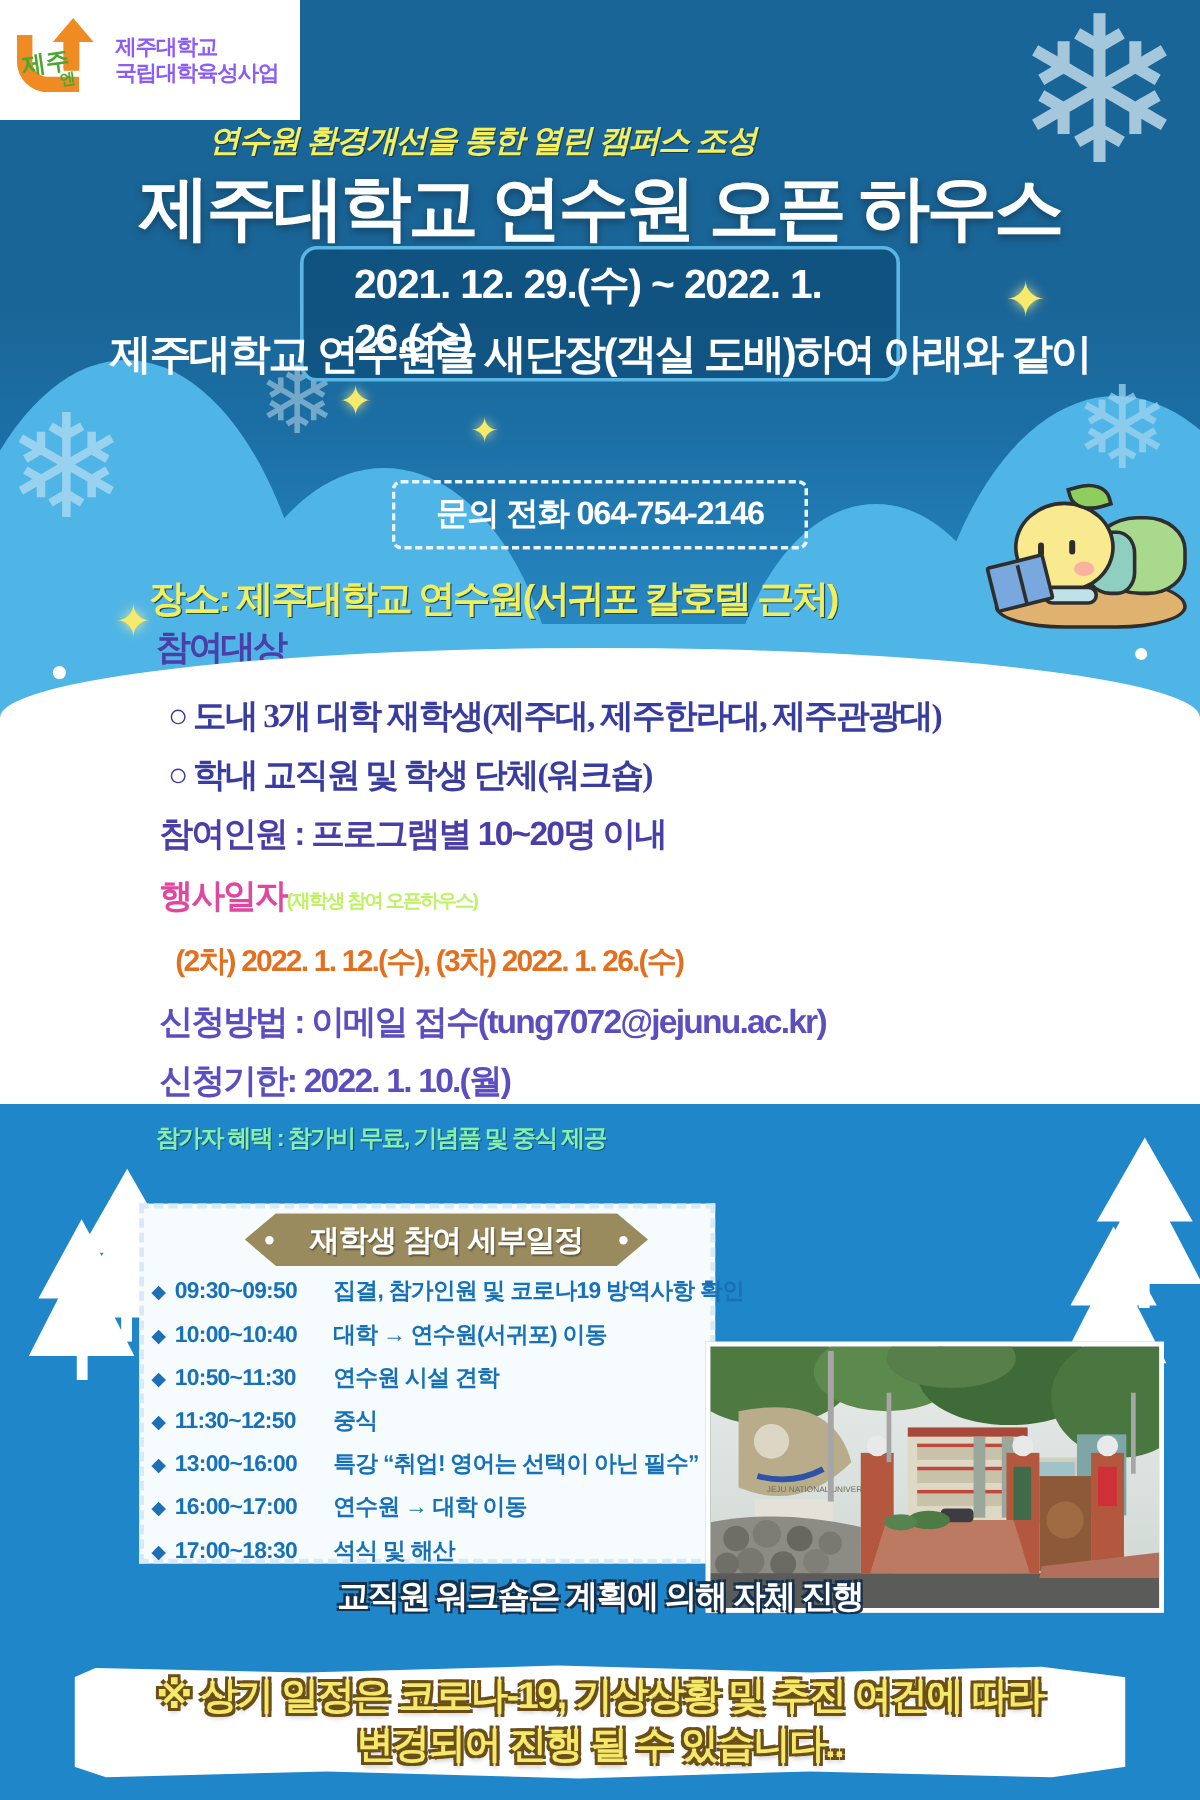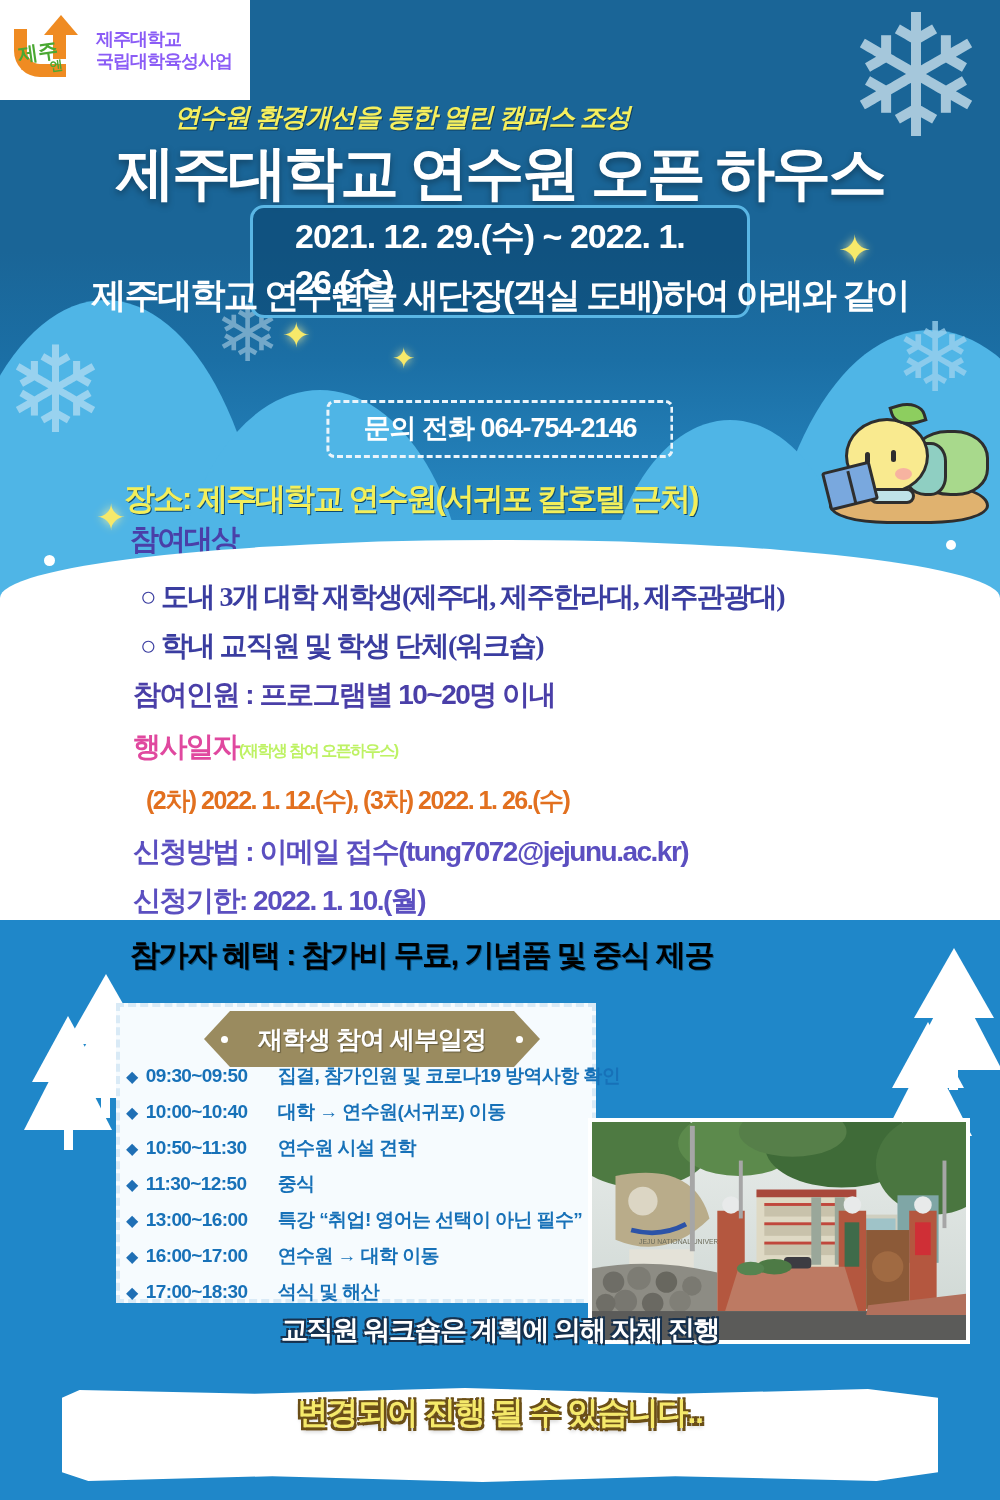--- a/index.html
+++ b/index.html
@@ -113,26 +113,26 @@
   .wline.l-rounds{left:146px;top:784px;color:#e2701f;font-size:25px;}
   .wline.l-apply{left:133px;top:833px;color:#5b4fc0;}
   .wline.l-due{left:133px;top:882px;color:#5b4fc0;}
 
   
   .bot-sec{position:absolute;left:0;top:920px;width:1000px;height:580px;background:#1f87c9;overflow:hidden;}
   .tree{position:absolute;width:0;height:0;border-left:var(--w) solid transparent;
     border-right:var(--w) solid transparent;border-bottom:var(--h) solid #fff;}
   .trunk{position:absolute;background:#fff;}
 
-  .benefit{position:absolute;left:130px;top:935px;font-size:30px;font-weight:bold;
-    color:#000000;letter-spacing:-1.5px;text-shadow:1px 1px 0 #0b5585;}
+  .benefit{position:absolute;left:130px;top:935px;font-size:20px;font-weight:bold;
+    color:#86efac;letter-spacing:-1.5px;text-shadow:1px 1px 0 #0b5585;}
 
   .sched-card{position:absolute;left:116px;top:1003px;width:480px;height:300px;
     background:#f6fbfe;border:4px dashed #d9eaf6;box-sizing:border-box;}
-  .ribbon{position:absolute;left:204px;top:1011px;width:336px;height:56px;background:#9a8b5f;
+  .ribbon{position:absolute;left:204px;top:1011px;width:336px;height:44px;background:#9a8b5f;
     clip-path:polygon(0 50%,26px 0,calc(100% - 26px) 0,100% 50%,calc(100% - 26px) 100%,26px 100%);
     display:flex;align-items:center;justify-content:center;gap:30px;}
   .ribbon .rtxt{font-size:25px;font-weight:bold;color:#fff;letter-spacing:-1px;
     text-shadow:1px 1px 1px rgba(0,0,0,.35);}
   .ribbon .rdot{width:7px;height:7px;background:#fff;border-radius:50%;flex:0 0 auto;}
 
   .sch-list{position:absolute;left:126px;top:1063px;width:470px;}
   .sch-item{display:flex;align-items:baseline;gap:8px;font-size:19px;font-weight:bold;
     color:#1771b8;letter-spacing:-0.6px;margin-bottom:10px;white-space:nowrap;}
   .sch-item .dia{color:#1f6fb5;font-size:16px;}
@@ -360,16 +360,17 @@
       <rect x="358" y="40" width="4" height="70" fill="#a6a6a6"></rect>
       <ellipse cx="186" cy="150" rx="18" ry="8" fill="#4d7a45"></ellipse>
       <ellipse cx="162" cy="152" rx="14" ry="7" fill="#558450"></ellipse>
     </svg>
   </div>
 
   <div class="note-staff">교직원 워크숍은 계획에 의해 자체 진행</div>
 
   <div class="warn-band"></div>
   <div class="warn-text">
+    <div>※ 상기 일정은 코로나-19, 기상상황  및  추진  여건에 따라</div>
     <div>변경되어 진행 될 수 있습니다..</div>
   </div>
 
 </div>
 
 </body></html>

